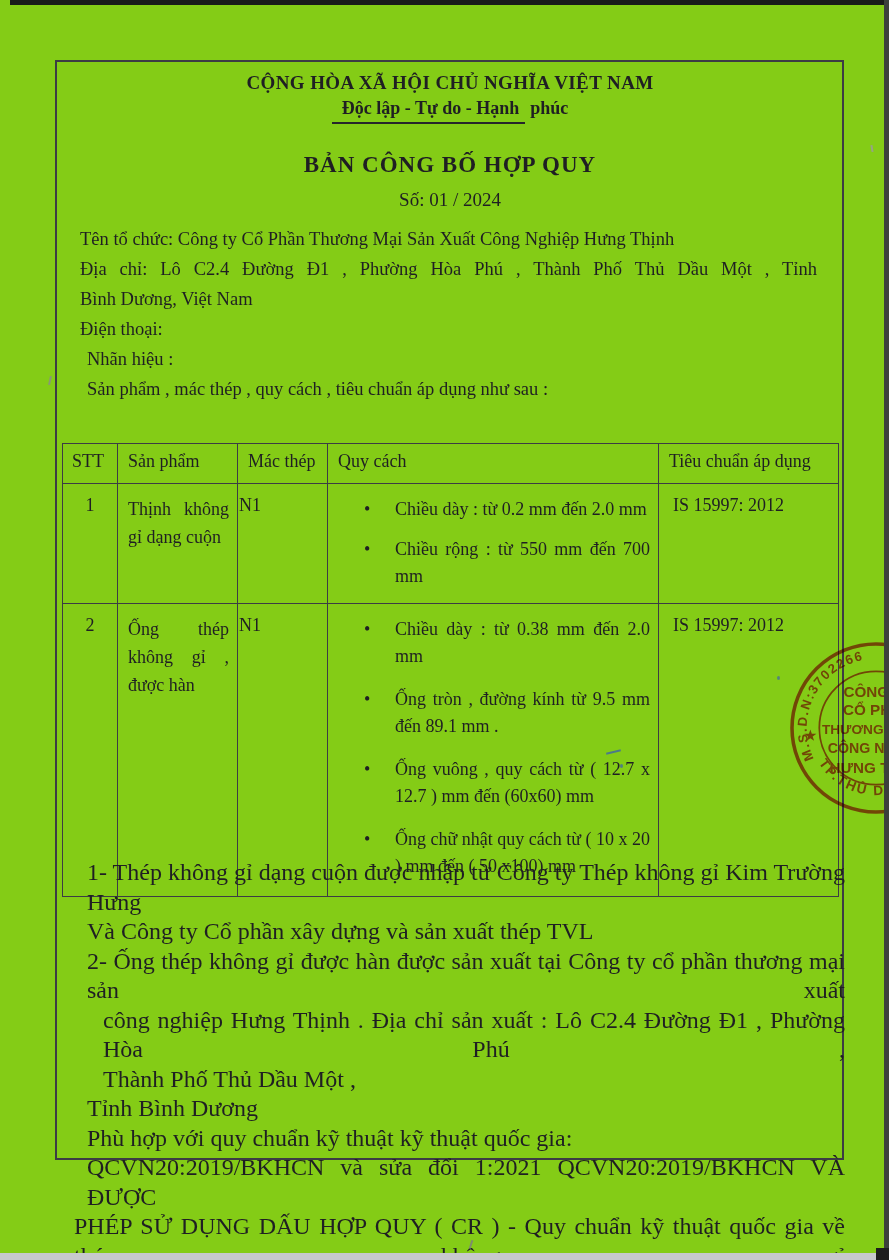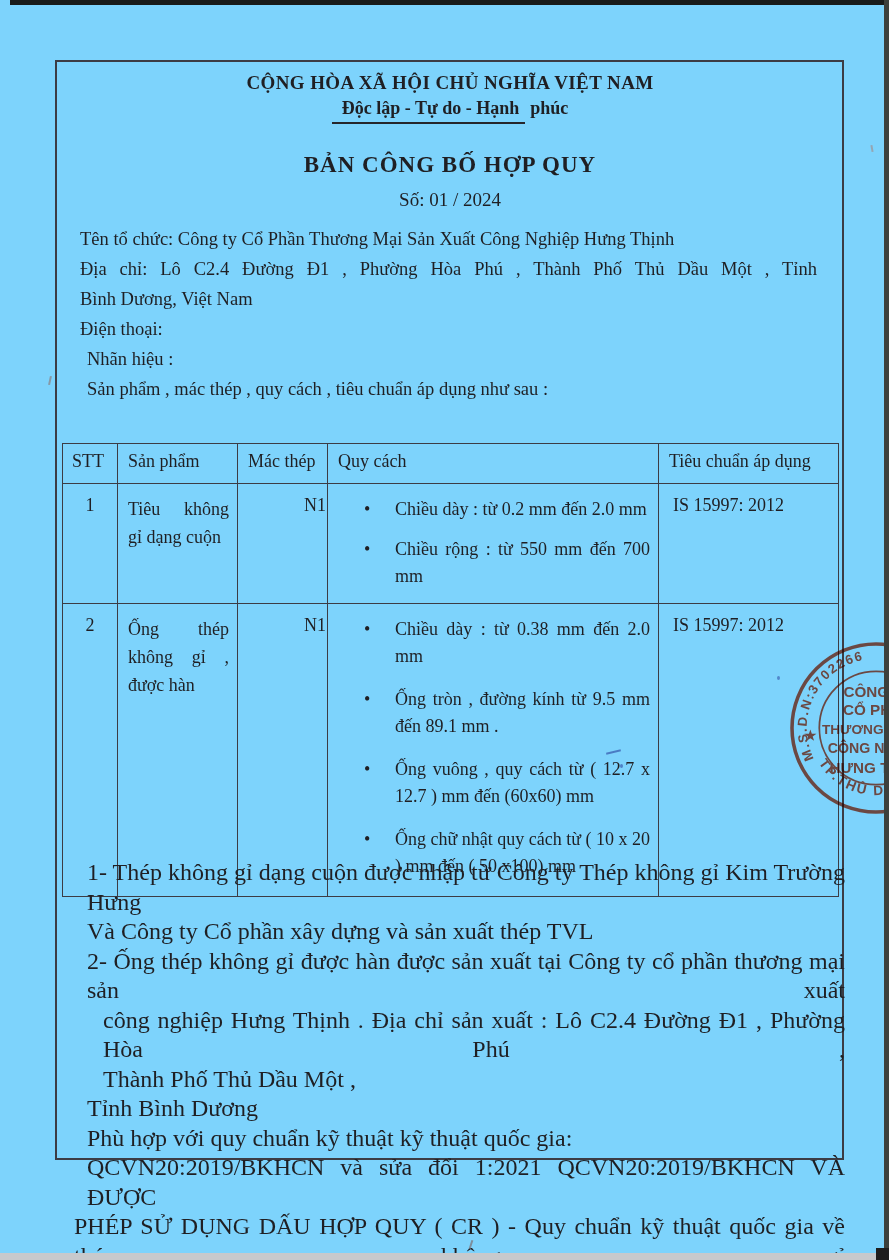--- a/index.html
+++ b/index.html
@@ -1,18 +1,18 @@
 <!DOCTYPE html>
 <html><head>
 <meta charset="utf-8">
 <style>
   html,body{margin:0;padding:0;background:#ffffff;}
   #page{
     position:relative;width:889px;height:1260px;overflow:hidden;
-    background:#7dd3fc;color:#1f1f23;
+    background:#84cc16;color:#1f1f23;
     font-family:"Liberation Serif","DejaVu Serif",serif;
   }
   
   .edge{position:absolute;z-index:6;}
   .edge-top{left:10px;top:0;right:0;height:5px;background:#191b1a;}
   .edge-right{right:0;top:0;width:5px;height:100%;background:#3c403c;}
   .edge-bottom{left:0;bottom:0;width:100%;height:7px;background:#c7c9cc;}
   .edge-bottom-corner{right:0;bottom:0;width:13px;height:12px;background:#1d1d1d;}
 
   .frame{position:absolute;left:55px;top:60px;width:789px;height:1100px;
@@ -33,21 +33,21 @@
 
   .doc-table{position:absolute;left:62px;top:443px;border-collapse:collapse;table-layout:fixed;width:776px;font-size:18px;}
   .doc-table th,.doc-table td{border:1.5px solid #3c3c44;vertical-align:top;font-weight:normal;text-align:left;}
   .doc-table thead tr{height:40px;}
   .doc-table th{padding:7px 4px 8px 10px;}
   .doc-table th.c{text-align:center;padding-left:0;}
   tr.r1{height:100px;}
   tr.r2{height:230px;}
   td.stt{text-align:center;padding-top:11px;}
   td.prod{padding:11px 8px 0 10px;line-height:28px;}
-  td.grade{text-align:right;padding-top:11px;}
+  td.grade{text-align:left;padding-top:11px;}
   td.spec{padding:12px 8px 0 36px;line-height:27px;}
   td.std{padding:11px 4px 0 14px;}
   .spec-item{display:flex;margin-bottom:13px;}
   tr.r2 .spec-item{margin-bottom:16px;}
   .spec-item .dot{width:31px;flex:none;}
   .spec-text{flex:1;}
 
   .notes{position:absolute;left:62px;top:858px;width:783px;font-size:24px;line-height:29.5px;}
   .note-line.item{margin-left:25px;}
   .note-line.cont{margin-left:41px;}
@@ -106,21 +106,21 @@
           <th>Sản phẩm</th>
           <th>Mác thép</th>
           <th>Quy cách</th>
           <th>Tiêu chuẩn áp dụng</th>
         </tr>
       </thead>
     <tbody id="tbody">
         <tr class="r1">
           <td class="stt">1</td>
           <td class="prod">
-            <div class="jl">Tiêu không</div>
+            <div class="jl">Thịnh không</div>
             <div>gỉ dạng cuộn</div>
           </td>
           <td class="grade">N1</td>
           <td class="spec">
             <div class="spec-item">
               <span class="dot">•</span>
               <div class="spec-text">
                 <div>Chiều dày : từ 0.2 mm đến 2.0 mm</div>
               </div>
             </div>

